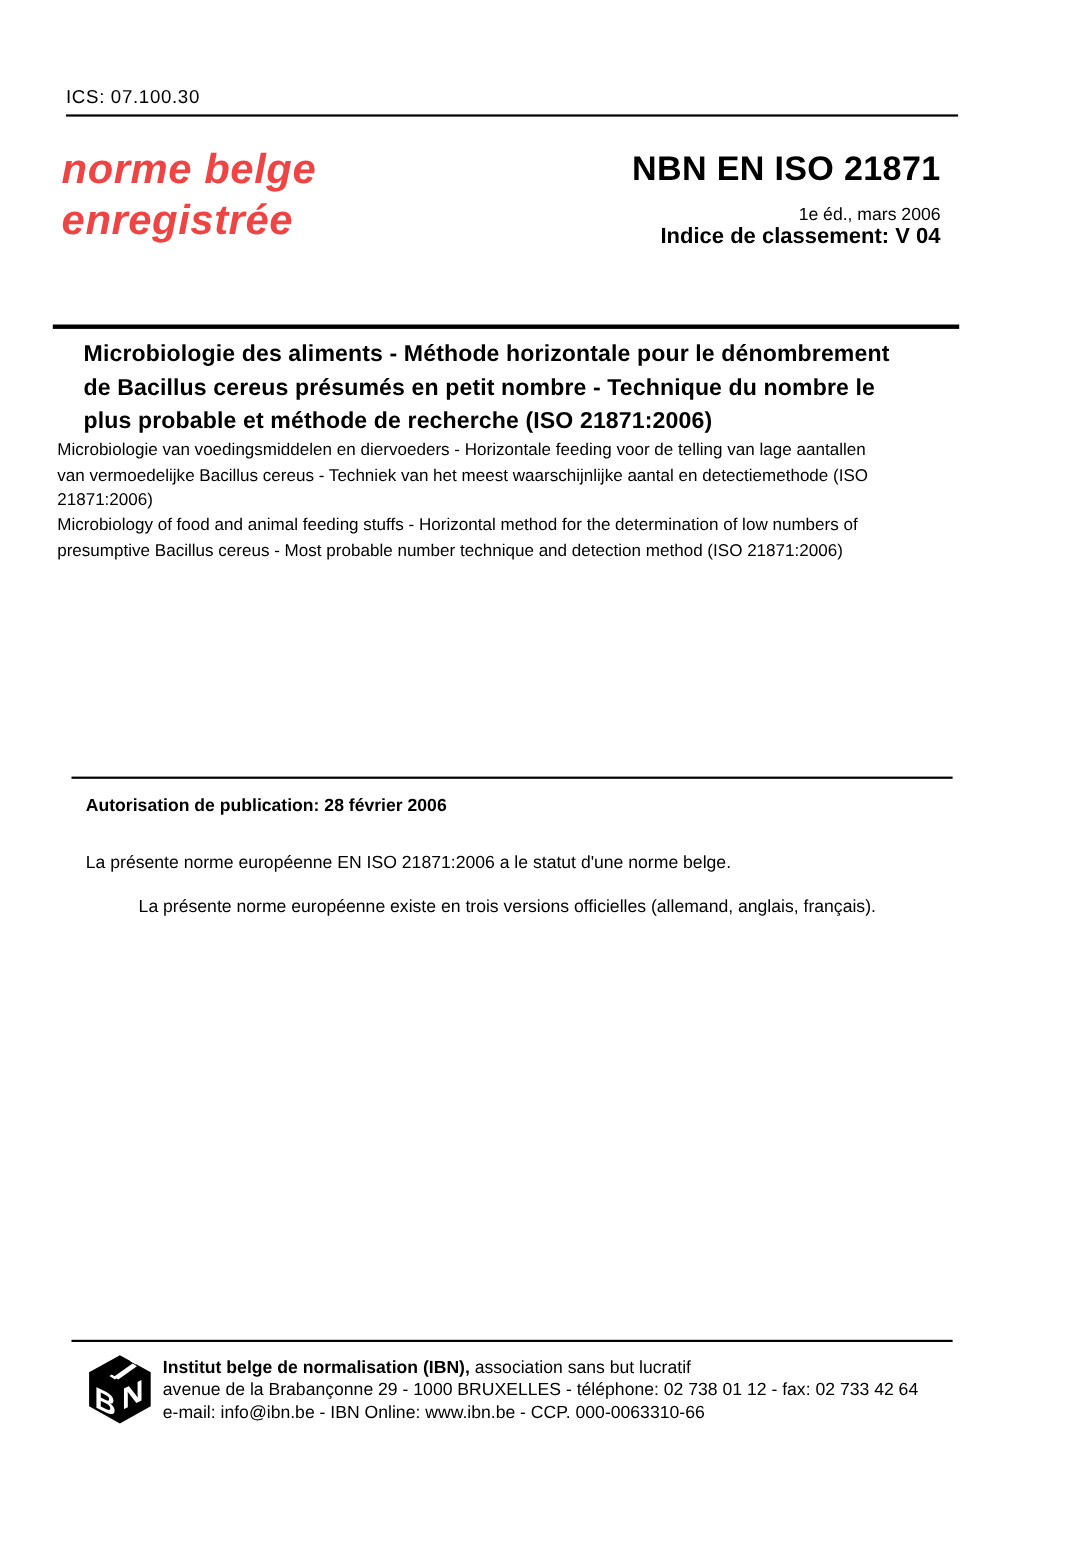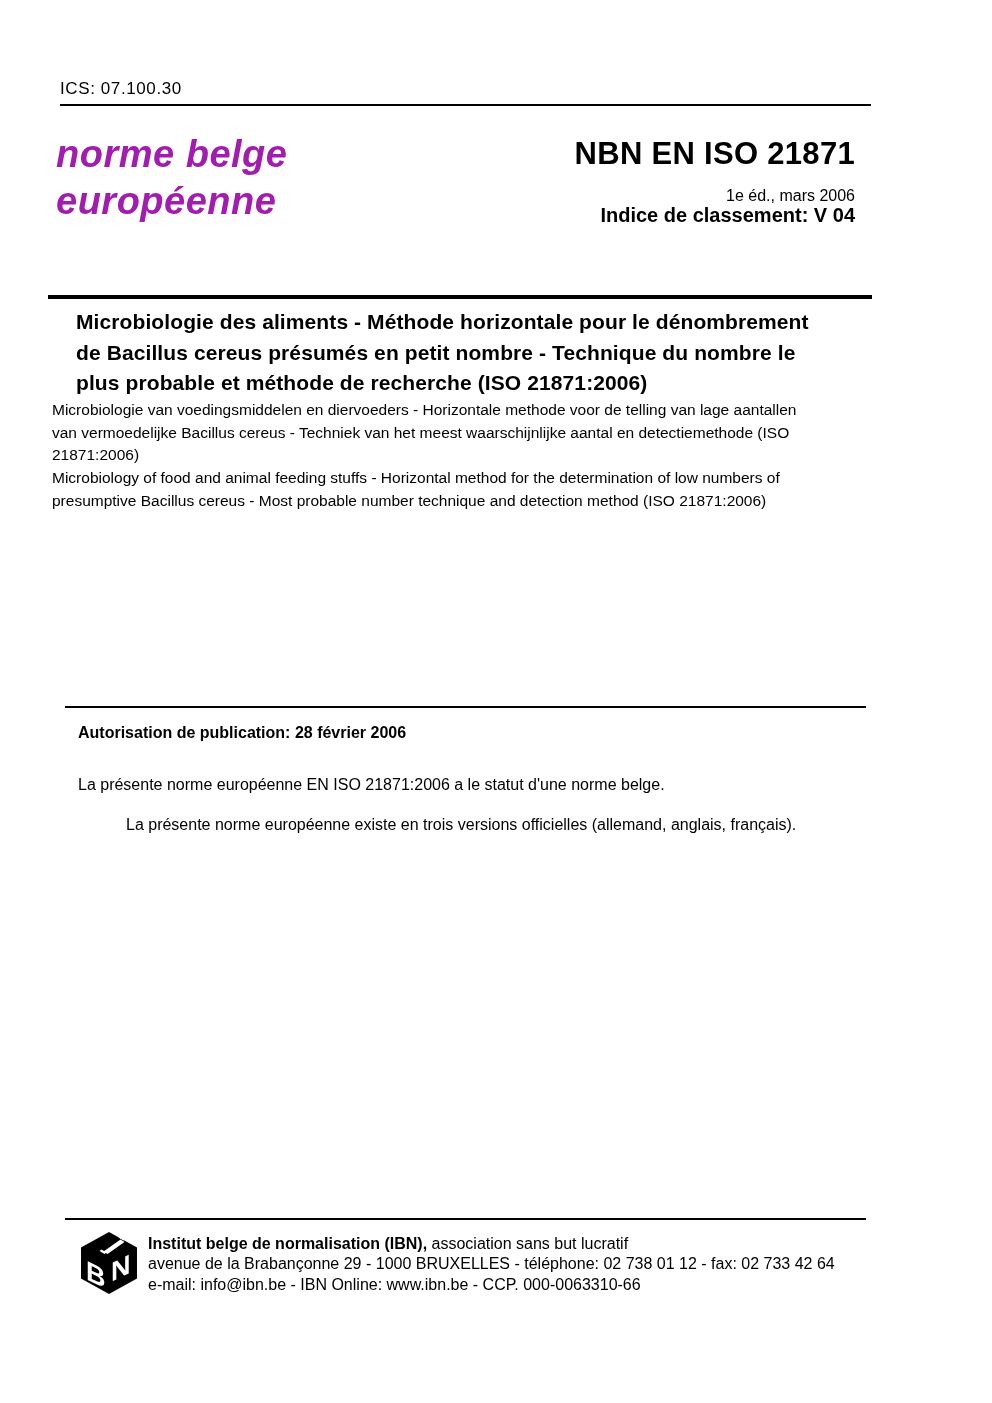--- a/index.html
+++ b/index.html
@@ -11,21 +11,21 @@
     color:#000;
     overflow:hidden;
   }
   .abs{position:absolute;}
   .rule{position:absolute;background:#000;}
   #ics{left:60px;top:79px;font-size:17px;letter-spacing:0.6px;}
   #rule-ics{left:60px;top:104px;width:811px;height:2px;}
   #doc-type{
     left:56px;top:131px;
     font-size:38px;font-weight:bold;font-style:italic;
-    color:#a21caf;line-height:47px;letter-spacing:0.5px;
+    color:#ef4444;line-height:47px;letter-spacing:0.5px;
   }
   #head-right{right:137px;top:137px;text-align:right;}
   #std-number{font-size:31px;font-weight:bold;letter-spacing:0.3px;line-height:34px;}
   #edition{font-size:16px;margin-top:15px;line-height:19px;}
   #classement{font-size:20px;font-weight:bold;line-height:20px;}
   #rule-title{left:48px;top:295px;width:824px;height:4px;}
   #title-fr{left:52px;top:307px;font-size:21px;font-weight:bold;line-height:30.5px;letter-spacing:0.1px;margin-left:24px;}
   #title-nl{left:52px;top:399px;font-size:15.5px;line-height:22.6px;}
   #title-en{left:52px;top:466px;font-size:15.5px;line-height:23px;}
   .nowrap{white-space:nowrap;}
@@ -44,39 +44,39 @@
 </head>
 <body>
 
 <div id="page">
 
   <div id="ics" class="abs">ICS: 07.100.30</div>
   <div id="rule-ics" class="rule"></div>
 
   <div id="doc-type" class="abs">
     <div class="nowrap">norme belge</div>
-    <div class="nowrap">européenne</div>
+    <div class="nowrap">enregistrée</div>
   </div>
 
   <div id="head-right" class="abs">
     <div id="std-number">NBN EN ISO 21871</div>
     <div id="edition">1e éd., mars 2006</div>
     <div id="classement">Indice de classement: V 04</div>
   </div>
 
   <div id="rule-title" class="rule"></div>
 
   <div id="title-fr" class="abs">
     <div class="nowrap">Microbiologie des aliments - Méthode horizontale pour le dénombrement</div>
     <div class="nowrap">de Bacillus cereus présumés en petit nombre - Technique du nombre le</div>
     <div class="nowrap">plus probable et méthode de recherche (ISO 21871:2006)</div>
   </div>
 
   <div id="title-nl" class="abs">
-    <div class="nowrap">Microbiologie van voedingsmiddelen en diervoeders - Horizontale methode voor de telling van lage aantallen</div>
+    <div class="nowrap">Microbiologie van voedingsmiddelen en diervoeders - Horizontale feeding voor de telling van lage aantallen</div>
     <div class="nowrap">van vermoedelijke Bacillus cereus - Techniek van het meest waarschijnlijke aantal en detectiemethode (ISO</div>
     <div class="nowrap">21871:2006)</div>
   </div>
 
   <div id="title-en" class="abs">
     <div class="nowrap">Microbiology of food and animal feeding stuffs - Horizontal method for the determination of low numbers of</div>
     <div class="nowrap">presumptive Bacillus cereus - Most probable number technique and detection method (ISO 21871:2006)</div>
   </div>
 
   <div id="rule-auth" class="rule"></div>

